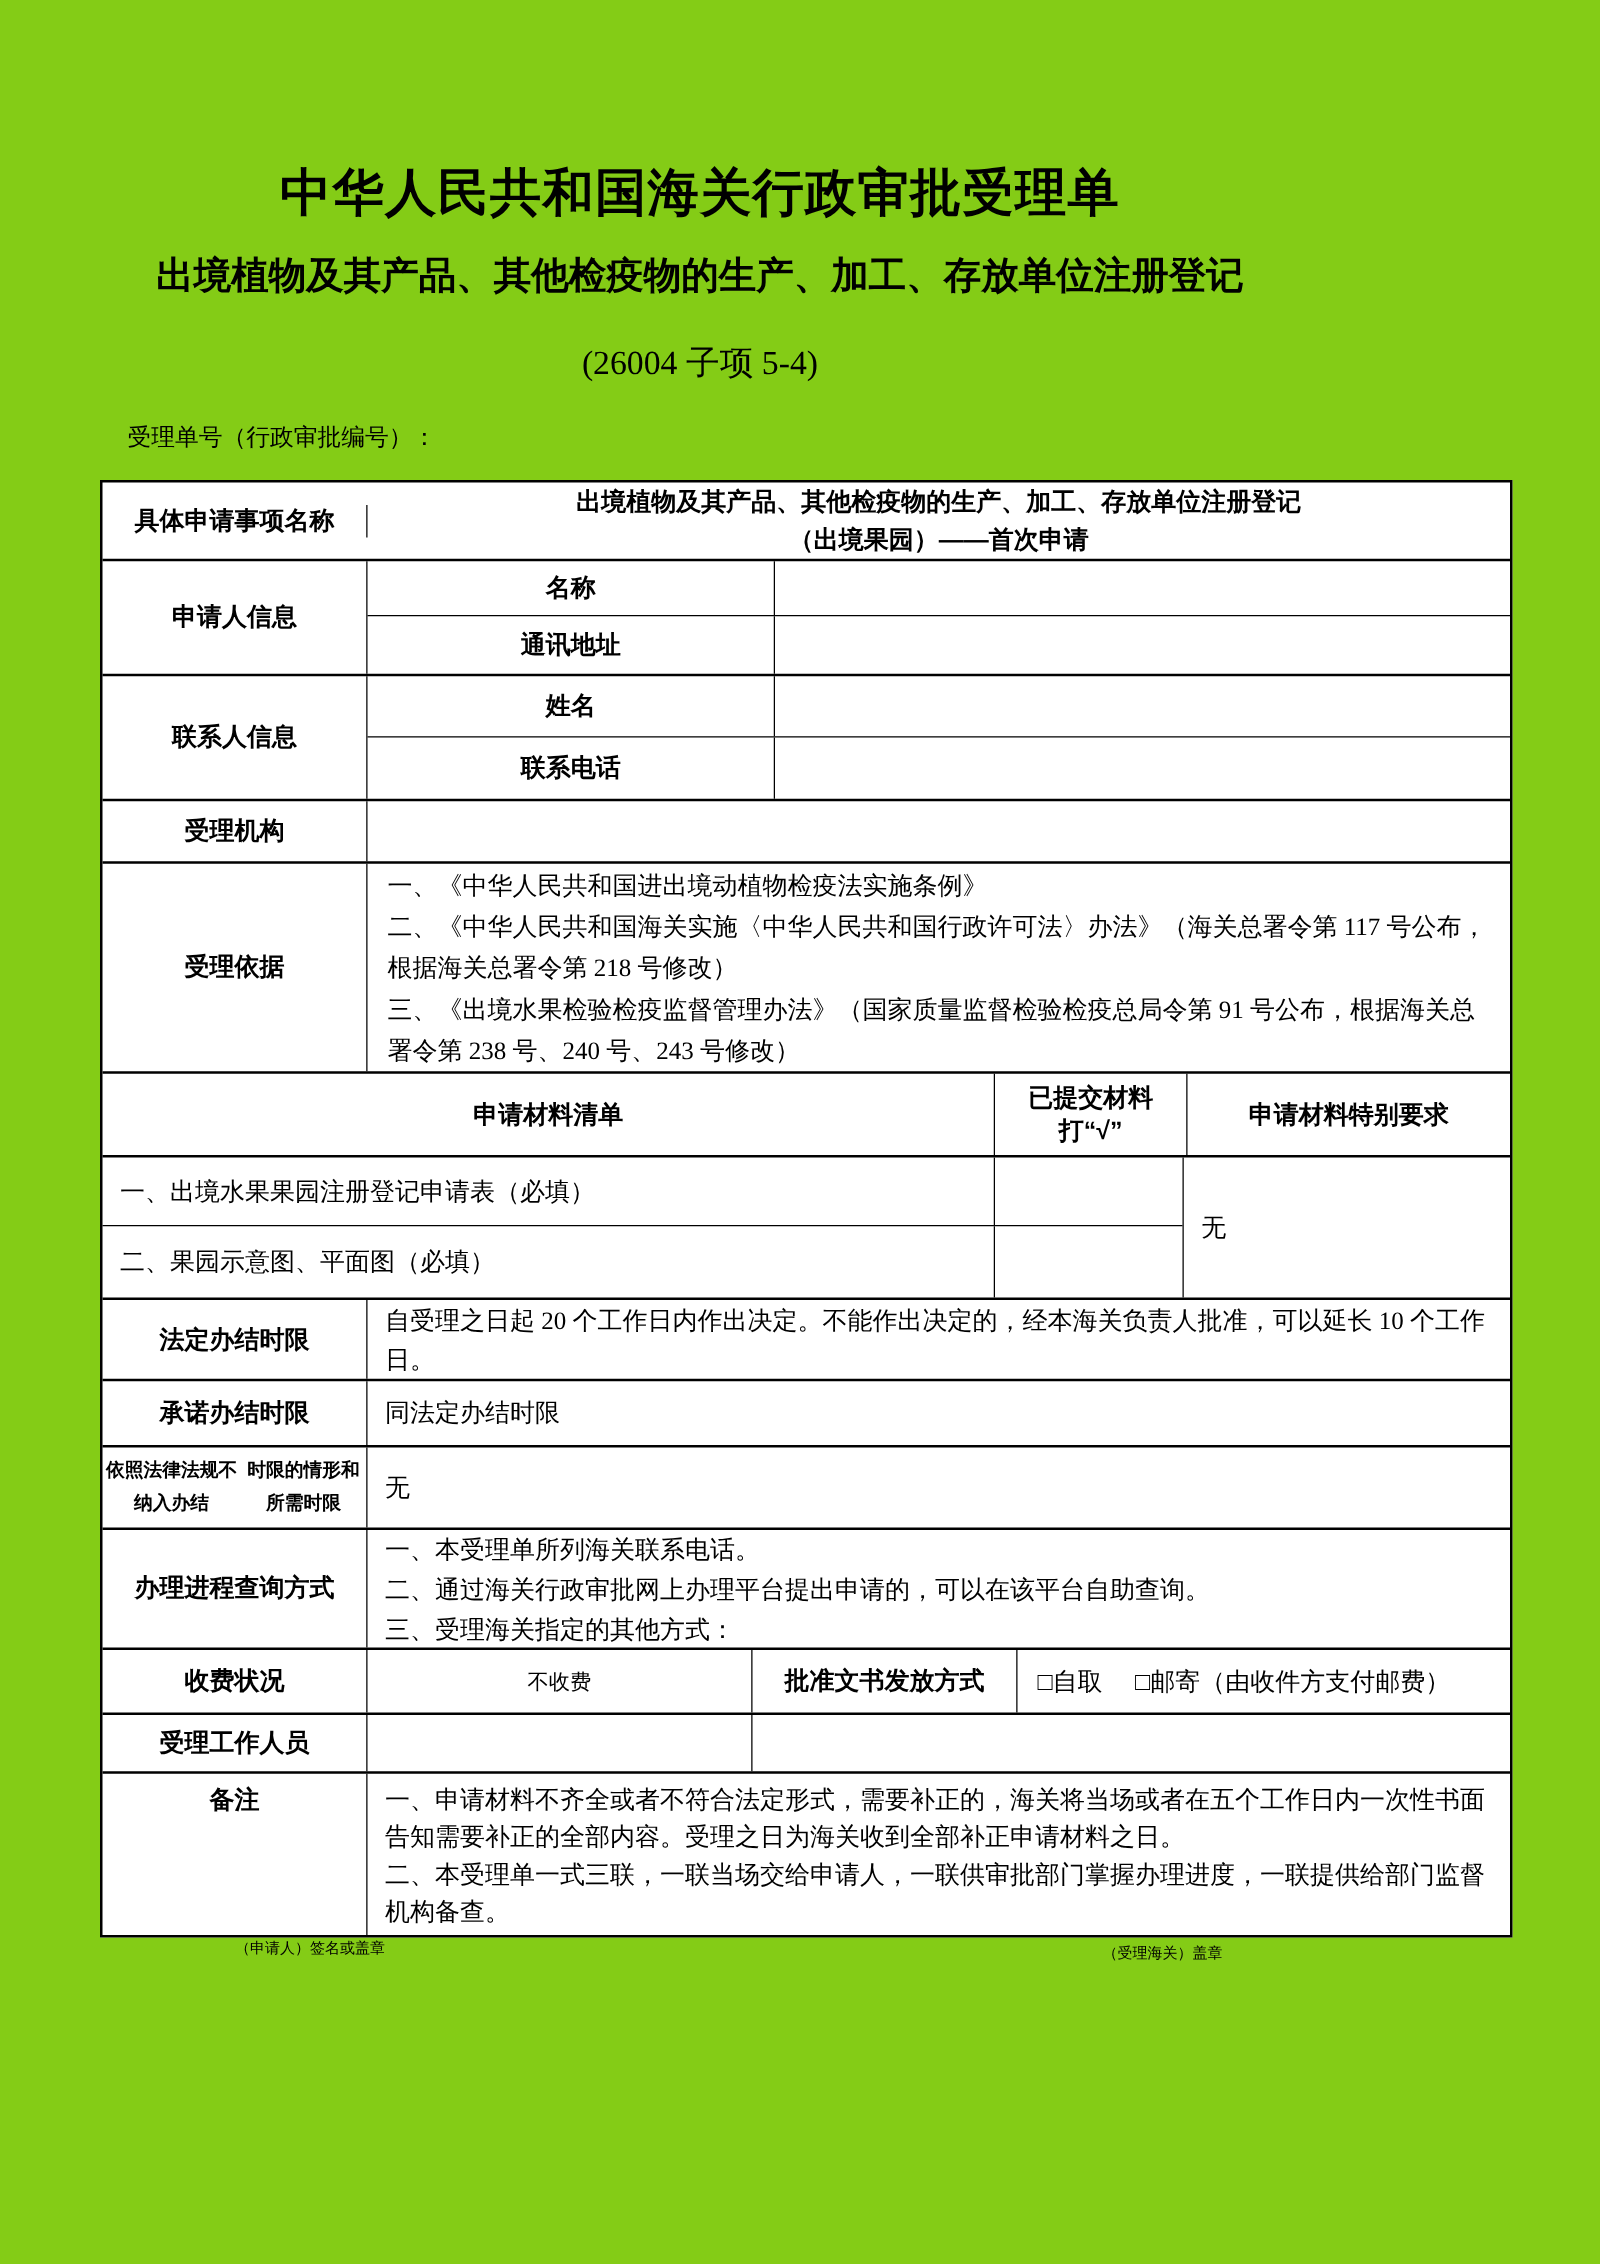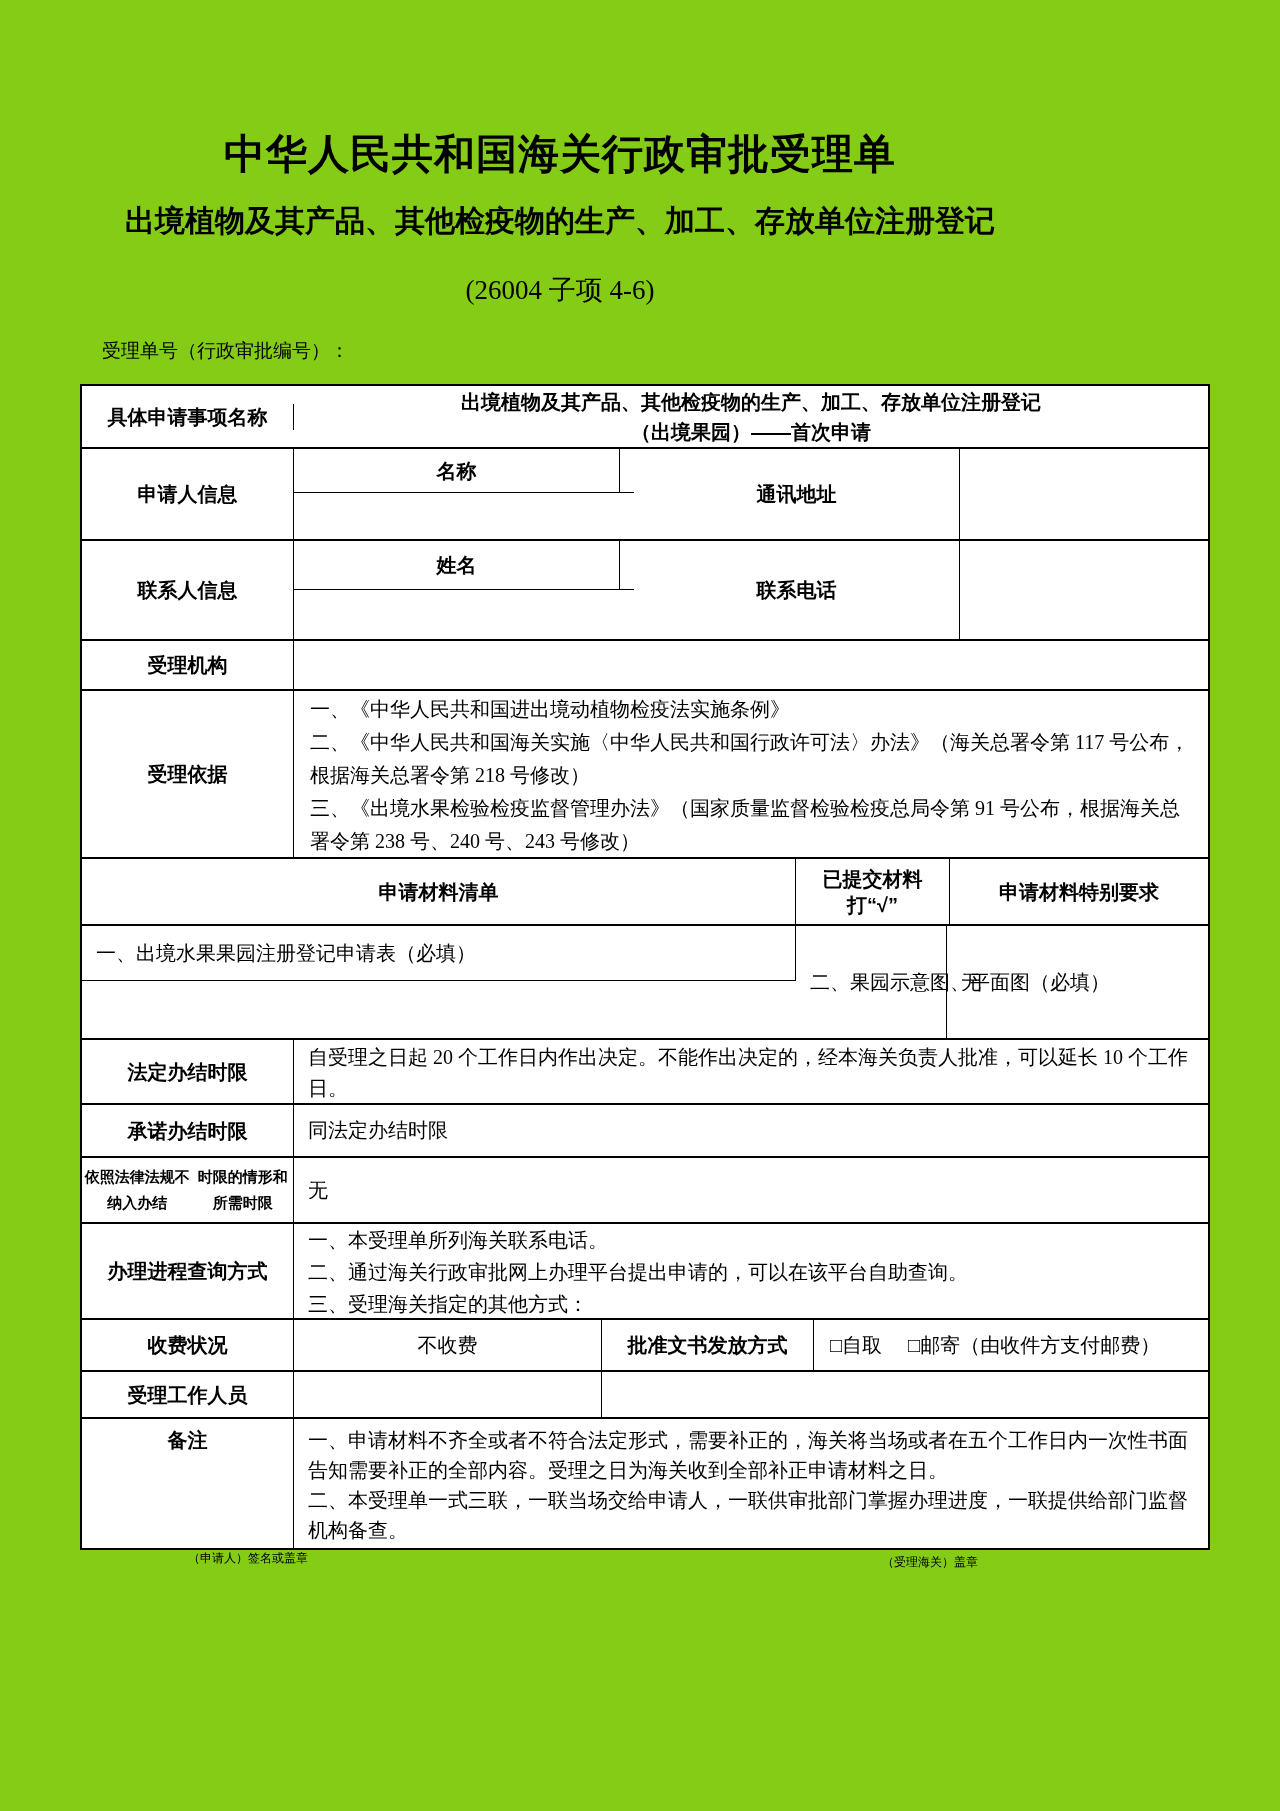--- a/index.html
+++ b/index.html
@@ -32,33 +32,33 @@
   .t-row { display:flex; border-bottom:2px solid #000; }
   .t-row.no-b { border-bottom:0; }
   .c { border-right:1px solid #000; display:flex; align-items:center; min-width:0; }
   .c.lastc { border-right:0; }
   .lbl {
     font-family:"Liberation Sans","DejaVu Sans",sans-serif;
     font-weight:700; font-size:20px; justify-content:center; text-align:center;
     line-height:26px;
   }
   .lbl-sm { font-size:15px; line-height:26px; flex-direction:row; }
-  .serif-c { font-size:20px; justify-content:center; text-align:right; }
+  .serif-c { font-size:17px; justify-content:center; text-align:right; }
   .serif-l { font-size:20px; padding-left:14px; }
   .block { display:block; font-size:20px; }
   .fill { flex:1 1 auto; }
 
   .w212 { width:212px; flex:none; }
   .w326 { width:326px; flex:none; }
   .w308 { width:308px; flex:none; }
   .w714 { width:714px; flex:none; }
   .w154 { width:154px; flex:none; }
   .w262 { width:262px; flex:none; border-left:1px solid #000; }
 
-  .subcol { flex:1 1 auto; display:flex; flex-direction:row; min-width:0; }
+  .subcol { flex:1 1 auto; display:flex; flex-direction:column; min-width:0; }
   .subrow { display:flex; flex:1 1 auto; min-height:0; }
   .subrow.div-b { border-bottom:1px solid #000; }
 
   .h63{height:63px;align-items:center;} .h92{height:92px;} .h100{height:100px;} .h50{height:50px;}
   .h168{height:168px;} .h67{height:67px;} .h114{height:114px;} .h65{height:65px;}
   .h53{height:53px;} .h66{height:66px;} .h96{height:96px;} .h52{height:52px;}
   .h47{height:47px;} .h129{height:129px;}
   .sh44{height:44px;flex:none;} .sh49{height:49px;flex:none;} .sh55{height:55px;flex:none;}
 
   .center-col { flex-direction:column; justify-content:center; }
@@ -84,21 +84,21 @@
   .sign-right { position:absolute; left:882px; top:4px; }
 </style>
 </head>
 <body>
 
 <div class="page">
 
   <div class="doc-header">
     <div class="doc-title">中华人民共和国海关行政审批受理单</div>
     <div class="doc-subtitle">出境植物及其产品、其他检疫物的生产、加工、存放单位注册登记</div>
-    <div class="doc-code">(26004 子项 4-6)</div>
+    <div class="doc-code">(26004 子项 5-4)</div>
   </div>
 
   <div class="receipt-no">受理单号（行政审批编号）：</div>
 
   <div class="form-table">
 
     <div class="t-row h63">
       <div class="c lbl w212">具体申请事项名称</div>
       <div class="c lastc fill center-col">
         <div class="item-line1">出境植物及其产品、其他检疫物的生产、加工、存放单位注册登记</div>

